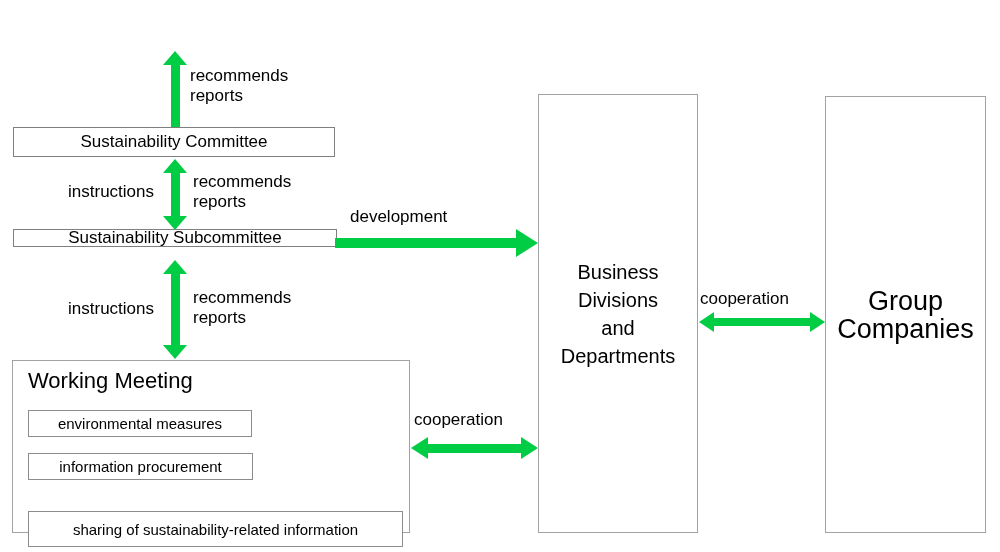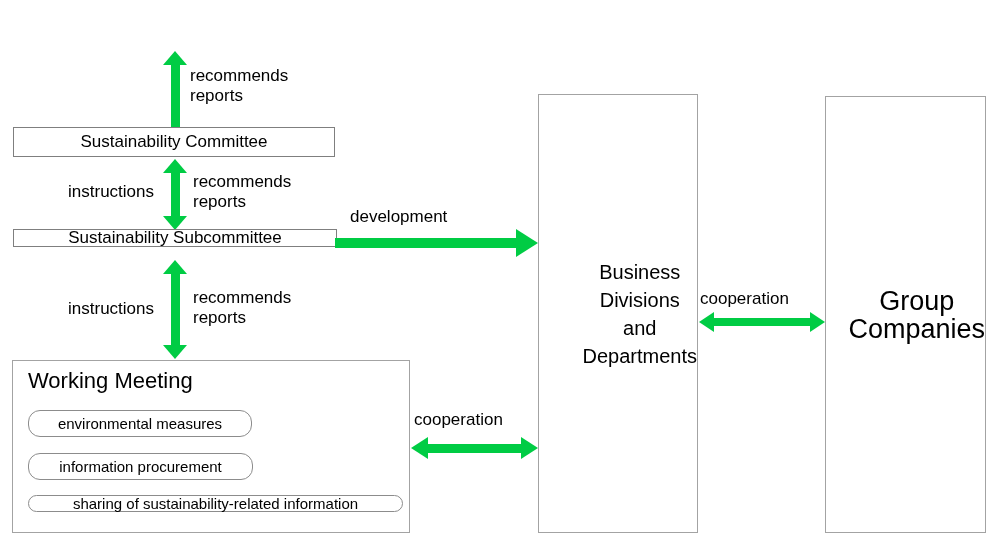--- a/index.html
+++ b/index.html
@@ -29,35 +29,35 @@
   }
   .panel {
     position: absolute;
     border: 1px solid var(--panel-border, #a3a3a3);
     background: #fff;
     box-sizing: border-box;
   }
   .panel.centered {
     display: flex;
     align-items: center;
-    justify-content: flex-end;
+    justify-content: center;
     text-align: center;
   }
   .biz-label { font-size: 20px; line-height: 28px; white-space: pre-line; }
   .grp-label { font-size: 27px; line-height: 28px; white-space: pre-line; }
   .wm-title {
     position: absolute;
     left: 15px; top: 7px;
     font-size: 22px;
     font-weight: normal;
   }
   .wm-item {
     position: absolute;
     border: 1px solid var(--item-border, #8c8c8c);
-    border-radius: 12px;
+    border-radius: 0;
     background: #fff;
     display: flex;
     align-items: center;
     justify-content: center;
     font-size: 15px;
     box-sizing: border-box;
   }
   
   .arrow { position: absolute; }
   .arrow > div { position: absolute; }
@@ -162,21 +162,21 @@
   <div class="elabel center" style="left:350px;top:207px;width:155px">development</div>
 
   <div class="panel" style="left:12px;top:360px;width:398px;height:173px">
     <div class="wm-title">Working Meeting</div>
     <div class="wm-item" style="left:15px;top:49px;width:224px;height:27px">
       <span>environmental measures</span>
     </div>
     <div class="wm-item" style="left:15px;top:92px;width:225px;height:27px">
       <span>information procurement</span>
     </div>
-    <div class="wm-item" style="left:15px;top:134px;width:375px;height:17px">
+    <div class="wm-item" style="left:15px;top:150px;width:375px;height:36px">
       <span>sharing of sustainability-related information</span>
     </div>
   </div>
 
   <div class="arrow" style="left:411px;top:437px;width:127px;height:22px">
     <div class="head-left-sm" style="left:0;top:0"></div>
     <div class="hshaft" style="left:15px;top:7px;width:97px"></div>
     <div class="head-right-sm" style="left:110px;top:0"></div>
   </div>
   <div class="elabel center" style="left:414px;top:410px;width:122px">cooperation</div>

